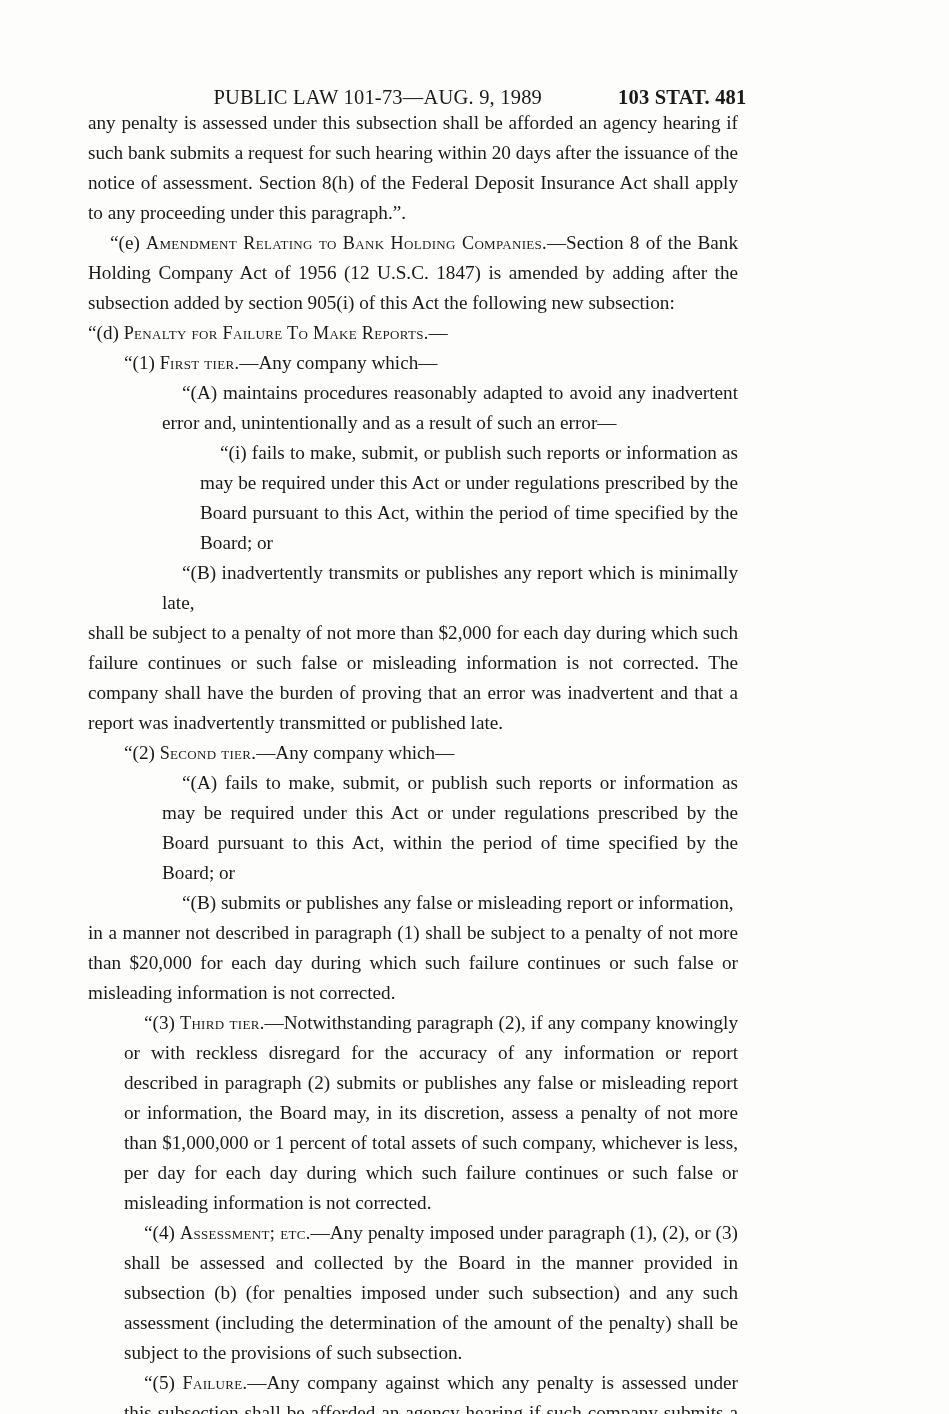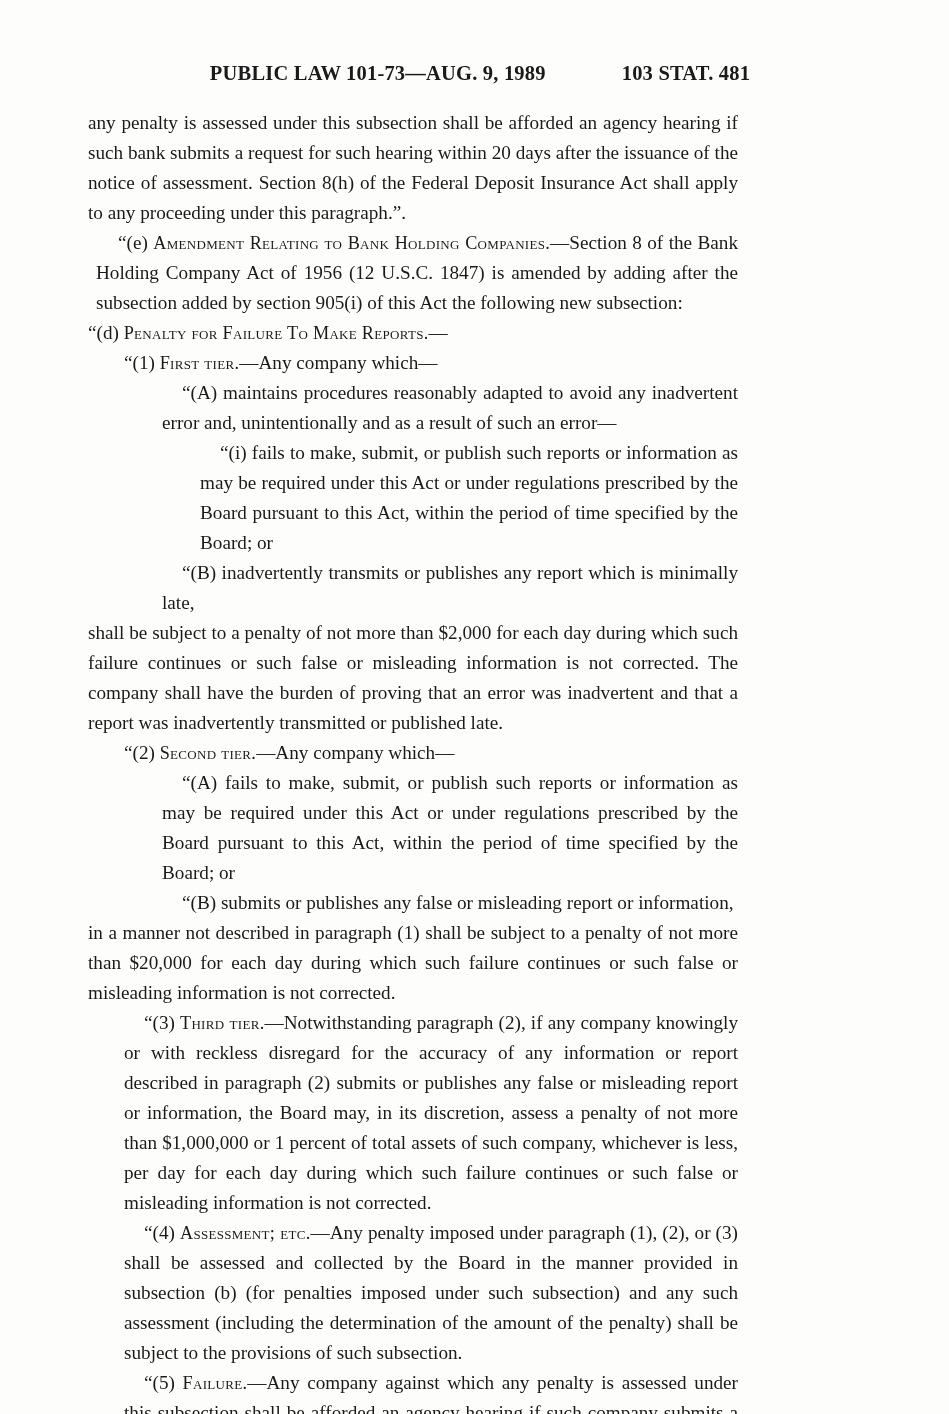--- a/index.html
+++ b/index.html
@@ -27,43 +27,44 @@
     top: 62px;
     left: 90px;
     width: 780px;
     display: flex;
     justify-content: center;
     align-items: baseline;
     font-size: 20.5px;
     letter-spacing: 0.2px;
   }
   .header-title {
-    font-weight: bold;
+    font-weight: normal;
     white-space: nowrap;
   }
   .header-cite {
     font-weight: bold;
     white-space: nowrap;
     margin-left: 76px;
+    margin-top: 24px;
   }
   .body-col {
     position: absolute;
     top: 108px;
     left: 88px;
     width: 650px;
     font-size: 19.2px;
     line-height: 30px;
     text-align: justify;
     text-justify: inter-word;
   }
   p {
     margin: 0;
     text-indent: 0;
   }
-  p.indent-first { text-indent: 22px; margin-left: 8px; }
+  p.indent-first { text-indent: 22px; }
   p.lvl1 { padding-left: 36px; text-indent: 20px; }
   p.lvl2 { padding-left: 74px; text-indent: 20px; }
   p.lvl3 { padding-left: 112px; text-indent: 20px; }
   p.lvl1-noind { padding-left: 36px; text-indent: 0; }
   p.flush { padding-left: 0; text-indent: 0; }
   .sc {
     font-variant: small-caps;
     font-size: 18.2px;
     letter-spacing: 0.3px;
   }

